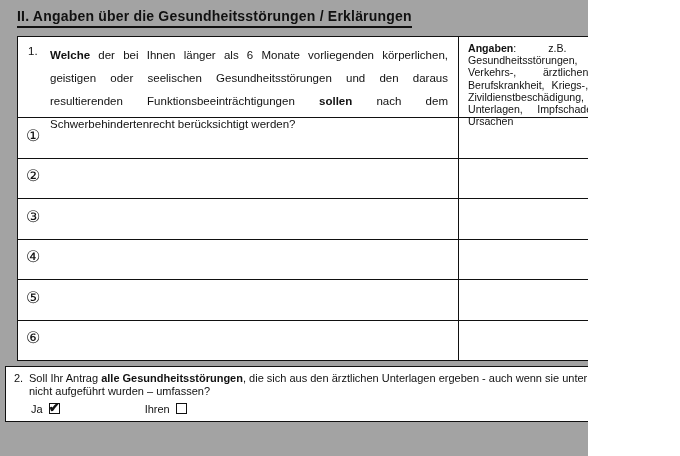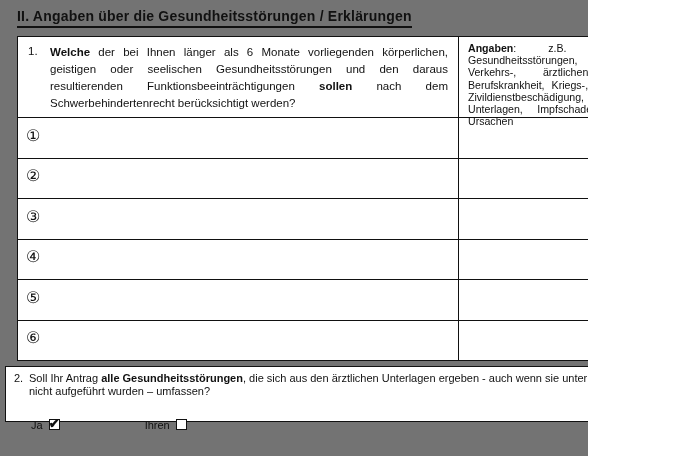--- a/index.html
+++ b/index.html
@@ -1,51 +1,51 @@
 <!DOCTYPE html>
 <html><head>
 <meta charset="utf-8">
 <style>
   html,body { margin:0; padding:0; background:#ffffff; }
   .page {
-    position:relative; width:588px; height:456px; background:#737373;
+    position:relative; width:588px; height:456px; background:#a3a3a3;
     font-family:"Liberation Sans", sans-serif; color:#111; overflow:hidden;
   }
   .title {
     position:absolute; left:17px; top:8px;
     font-size:14px; font-weight:bold; letter-spacing:0.2px;
     border-bottom:2px solid #111; padding-bottom:2px; white-space:nowrap;
   }
   
   .table1 {
     position:absolute; left:17px; top:36px; width:646px;
     border:1.4px solid #111; box-sizing:border-box; background:#fff;
   }
   .t1-header { display:flex; height:80px; box-sizing:border-box; }
   .q1cell { width:440px; box-sizing:border-box; display:flex; padding:7px 10px 0 10px; }
   .q1num { width:22px; flex:none; font-size:11.5px; line-height:14.3px; }
-  .q1text { flex:1; font-size:11.5px; line-height:17px; text-align:justify; }
+  .q1text { flex:1; font-size:11.5px; line-height:23px; text-align:justify; }
   .ucell {
     flex:1; border-left:1.4px solid #111; box-sizing:border-box;
     padding:5px 7px 0 9px; font-size:10.6px; line-height:12.2px; text-align:justify;
   }
   .t1row { display:flex; height:40.5px; border-top:1.4px solid #111; box-sizing:border-box; }
   .rl { width:440px; box-sizing:border-box; display:flex; align-items:center; padding-left:8px; }
   .rr { flex:1; border-left:1.4px solid #111; box-sizing:border-box; }
   .circ { font-size:16px; line-height:16px; color:#111; margin-top:-4px; }
   
   .box2 {
     position:absolute; left:5px; top:366px; width:670px;
     border:1.4px solid #111; box-sizing:border-box; background:#fff;
   }
   .q2 { padding:5px 8px 0 8px; height:54px; box-sizing:border-box; }
   .q2text { display:flex; }
   .q2num { width:15px; flex:none; font-size:11px; line-height:13.3px; }
   .q2body { flex:1; font-size:11px; line-height:13.3px; }
-  .checkrow { margin-top:20px; padding-left:17px; display:flex; align-items:center; font-size:11px; }
+  .checkrow { margin-top:4px; padding-left:17px; display:flex; align-items:center; font-size:11px; }
   .cb {
     display:inline-block; width:11px; height:11px; border:1.3px solid #111;
     box-sizing:border-box; margin-left:6px; position:relative; background:#fff;
   }
   .cb .mark {
     position:absolute; left:-1px; top:-4px; font-size:13px; font-weight:bold; color:#111;
   }
   .lab-nein { margin-left:85px; }
   .footer {
     border-top:1.4px solid #111; padding:2px 8px 3px 7px;

